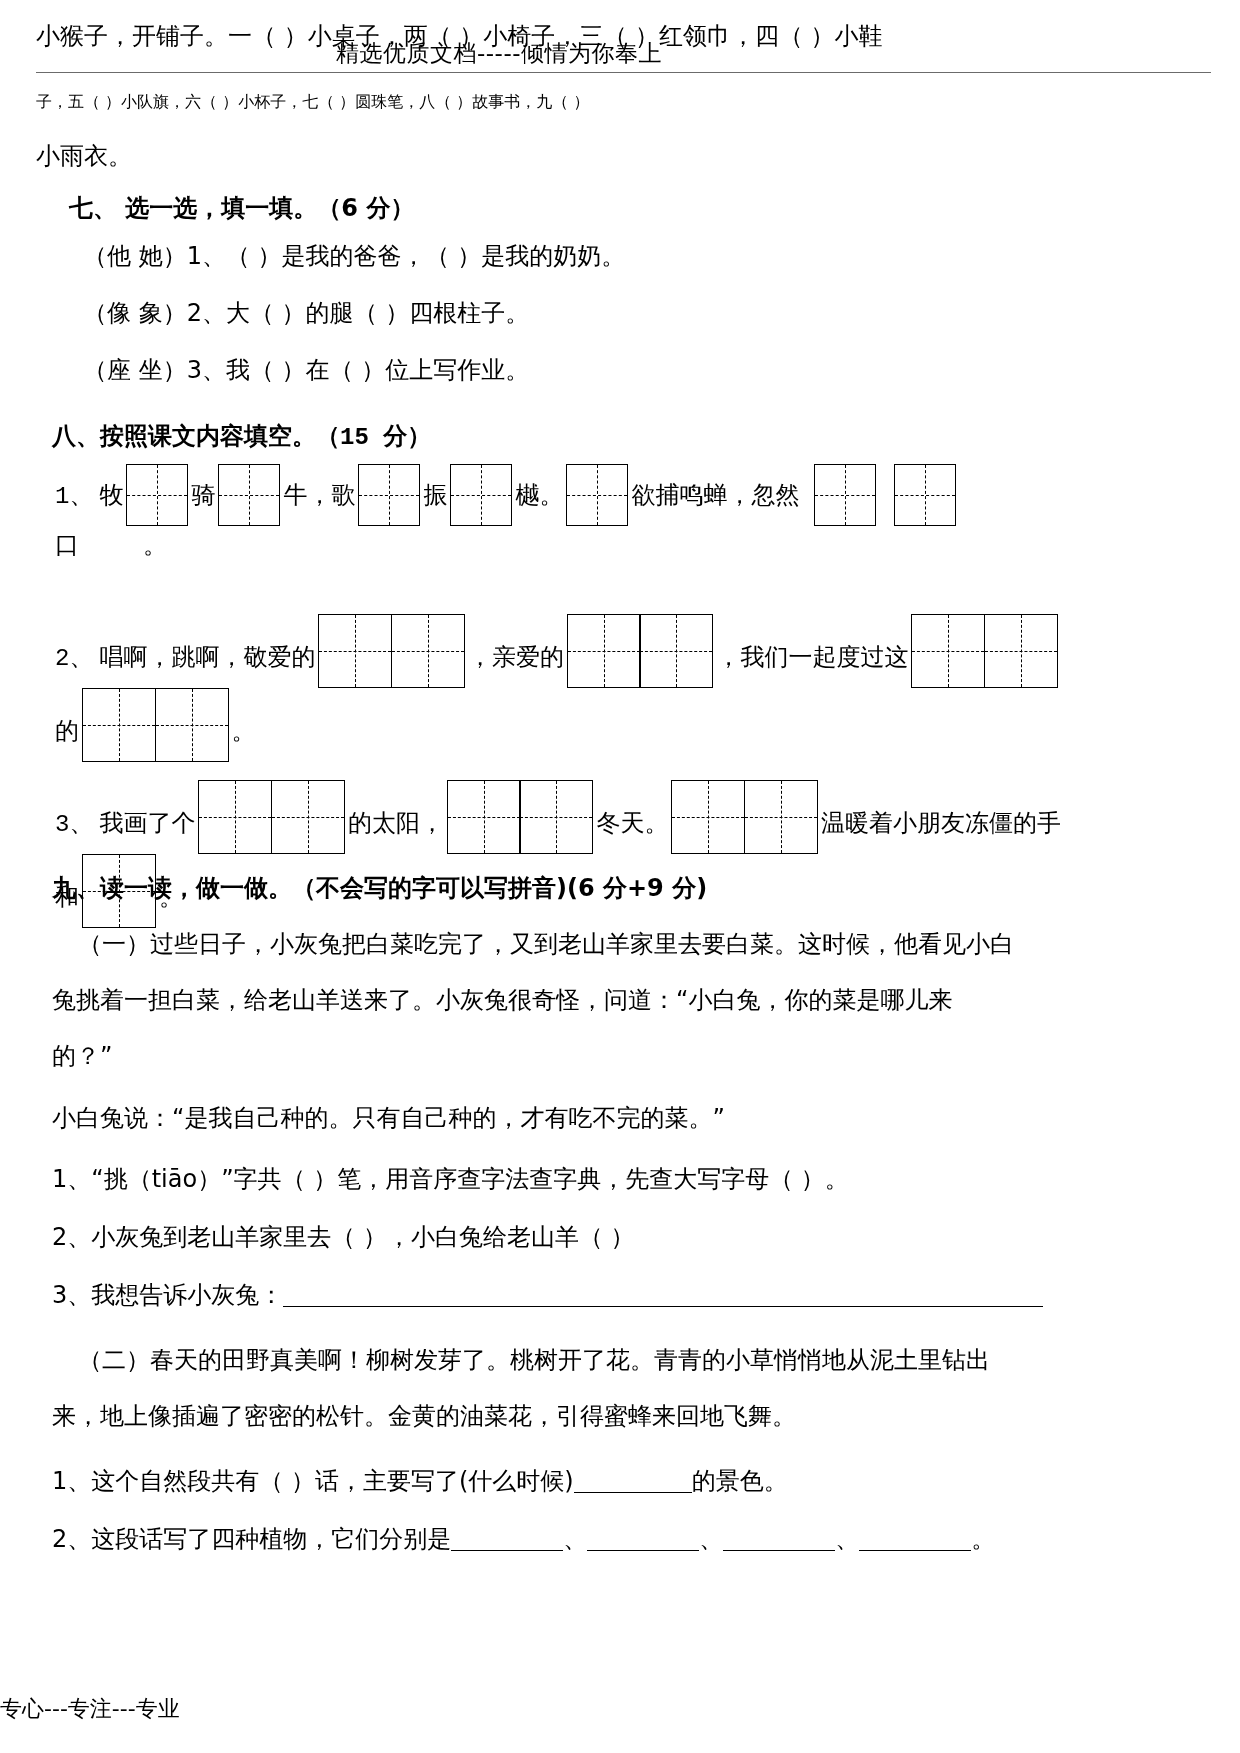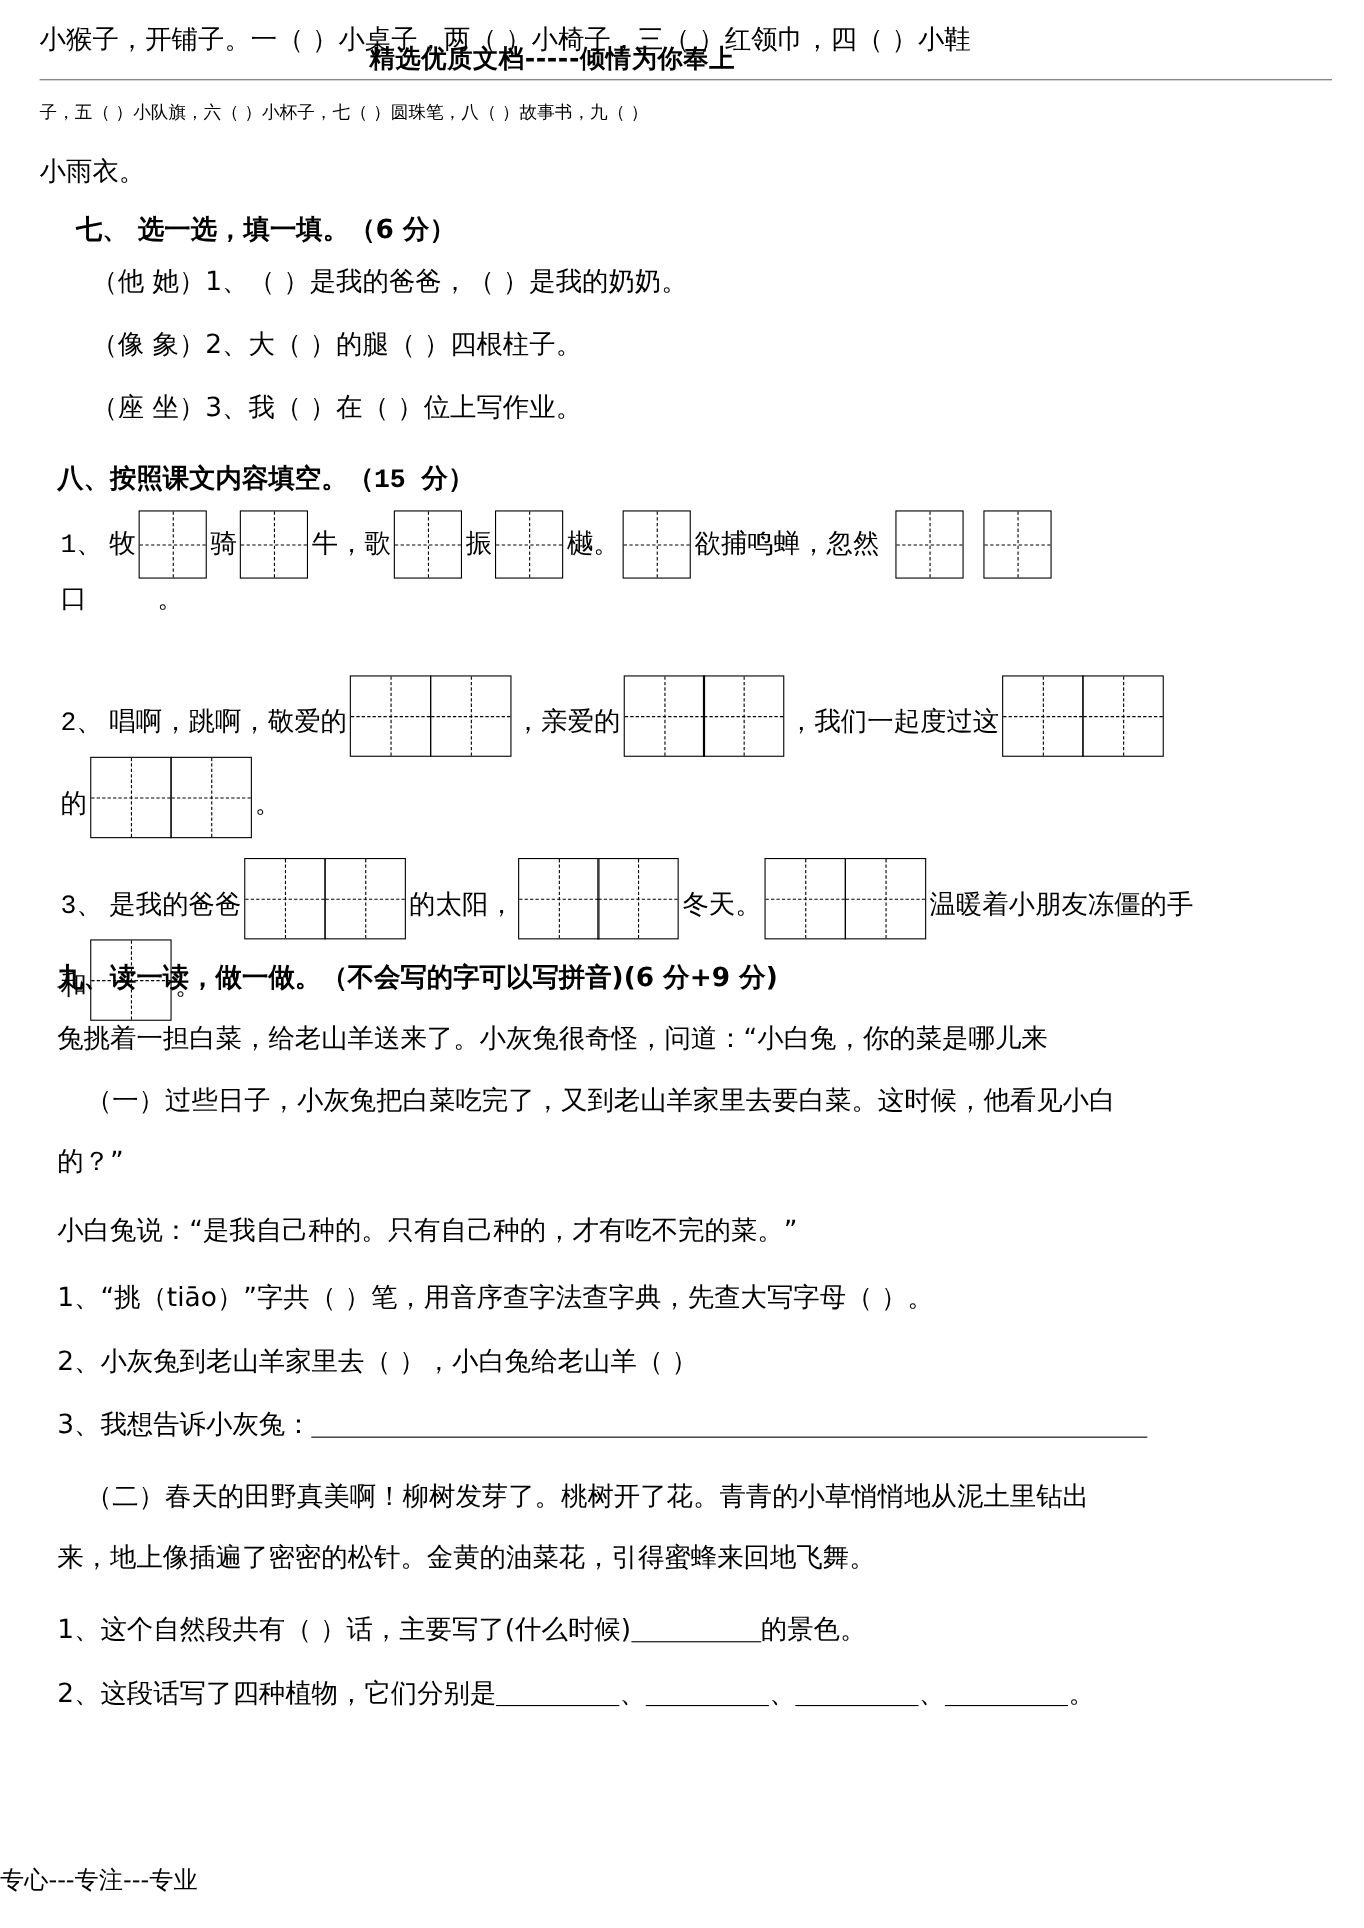--- a/index.html
+++ b/index.html
@@ -39,21 +39,21 @@
   .top-line-1 {
     font-size: 24px;
     line-height: 40px;
     white-space: nowrap;
   }
   .watermark {
     position: absolute;
     left: 336px;
     top: 38px;
     font-size: 23px;
-    font-weight: bold;
+    font-weight: normal;
     white-space: nowrap;
     letter-spacing: 0.5px;
   }
   .hrule {
     position: absolute;
     left: 36px;
     top: 72px;
     width: 1175px;
     height: 1px;
     background: #6b6b6b;
@@ -208,21 +208,21 @@
       <span class="tx">的</span>
       <span class="tzg-pair">
         <span class="tzg b2"></span>
         <span class="tzg b2"></span>
       </span>
       <span class="tx">。</span>
     </div>
 
     <div class="gridrow" style="margin-top:18px;">
       <span class="tx">3、</span>
-      <span class="tx">是我的爸爸</span>
+      <span class="tx">我画了个</span>
       <span class="tzg-pair">
         <span class="tzg b2"></span>
         <span class="tzg b2"></span>
       </span>
       <span class="tx">的太阳，</span>
       <span class="tzg-pair">
         <span class="tzg b2"></span>
         <span class="tzg b2"></span>
       </span>
       <span class="tx">冬天。</span>
@@ -235,22 +235,22 @@
     <div class="gridrow" style="margin-top:0px;">
       <span class="tx">和</span>
       <span class="tzg b2"></span>
       <span class="tx">。</span>
     </div>
   </div>
 
   <div class="sec9">
     <div class="sec-head head">九、读一读，做一做。（不会写的字可以写拼音)(6 分+9 分)</div>
 
+    <div class="para indent1">（一）过些日子，小灰兔把白菜吃完了，又到老山羊家里去要白菜。这时候，他看见小白</div>
     <div class="para">兔挑着一担白菜，给老山羊送来了。小灰兔很奇怪，问道：“小白兔，你的菜是哪儿来</div>
-    <div class="para indent1">（一）过些日子，小灰兔把白菜吃完了，又到老山羊家里去要白菜。这时候，他看见小白</div>
     <div class="para">的？”</div>
     <div class="para" style="margin-top:6px;">小白兔说：“是我自己种的。只有自己种的，才有吃不完的菜。”</div>
 
     <div class="qline" style="margin-top:4px;">1、“挑（tiāo）”字共（          ）笔，用音序查字法查字典，先查大写字母（          ）。</div>
     <div class="qline">2、小灰兔到老山羊家里去（               ），小白兔给老山羊（                ）</div>
 
     <div class="qline">
       <span>3、我想告诉小灰兔：</span><span class="ul ul-long"></span>
     </div>
 

